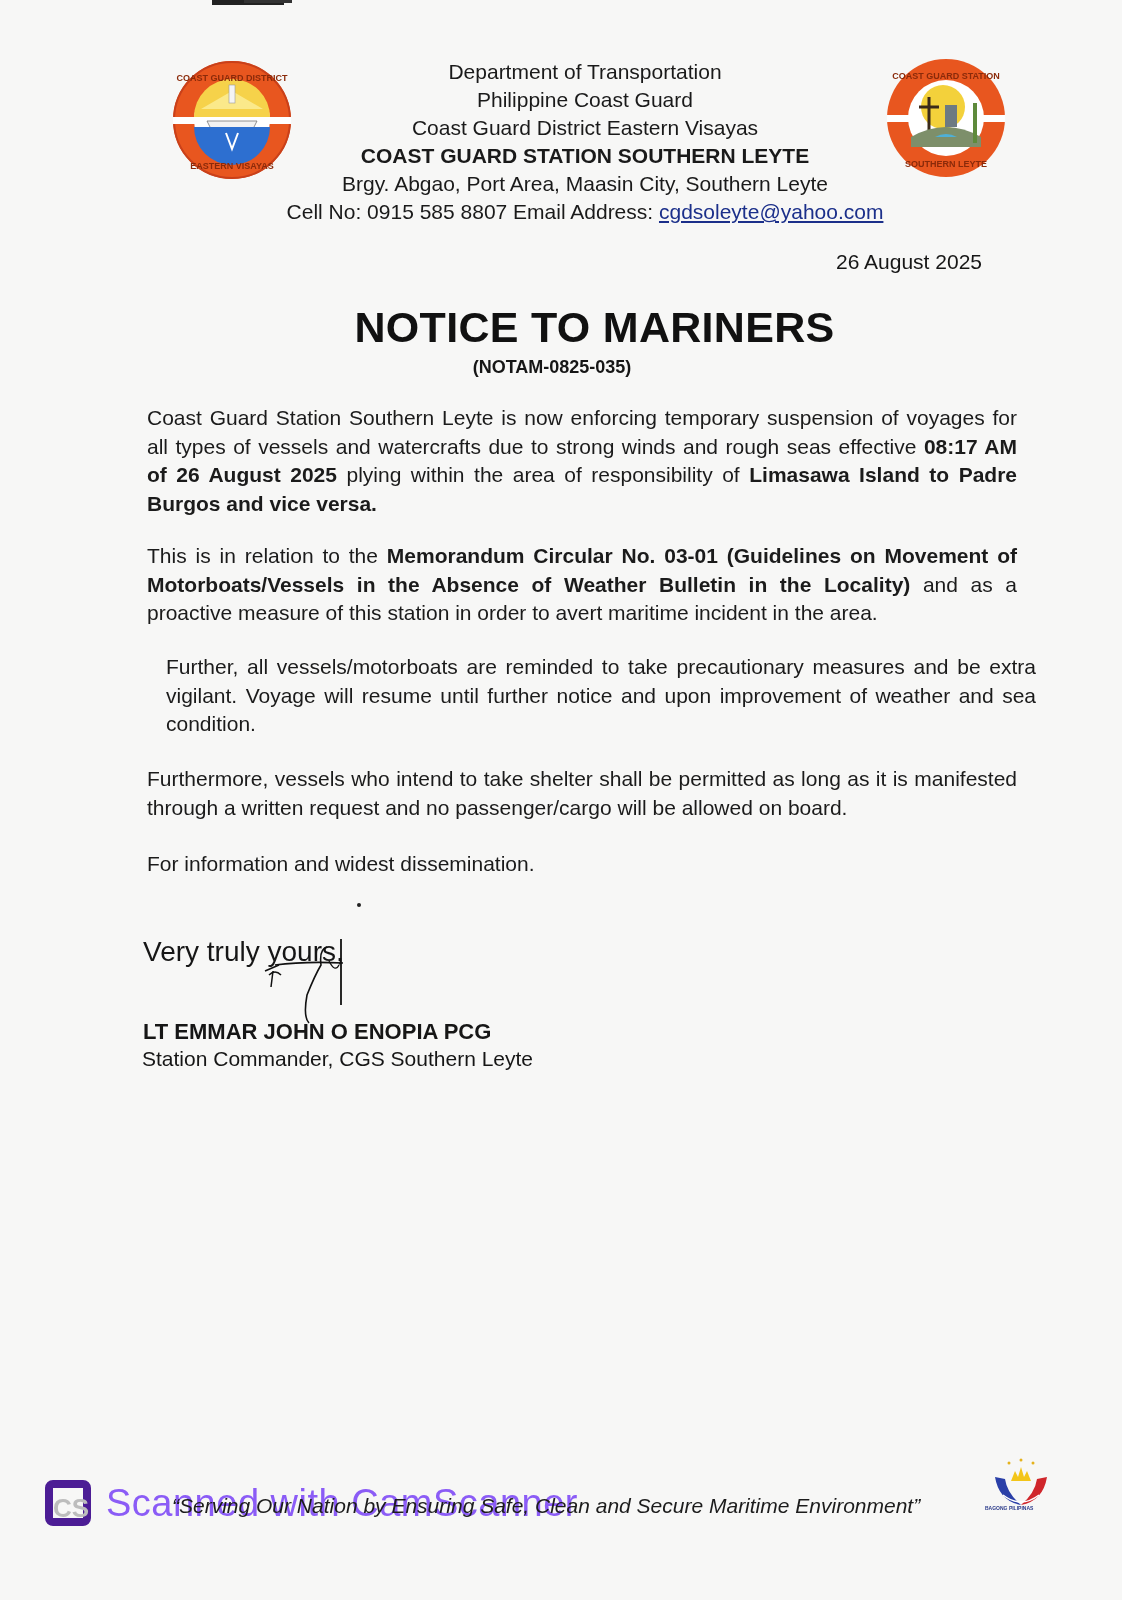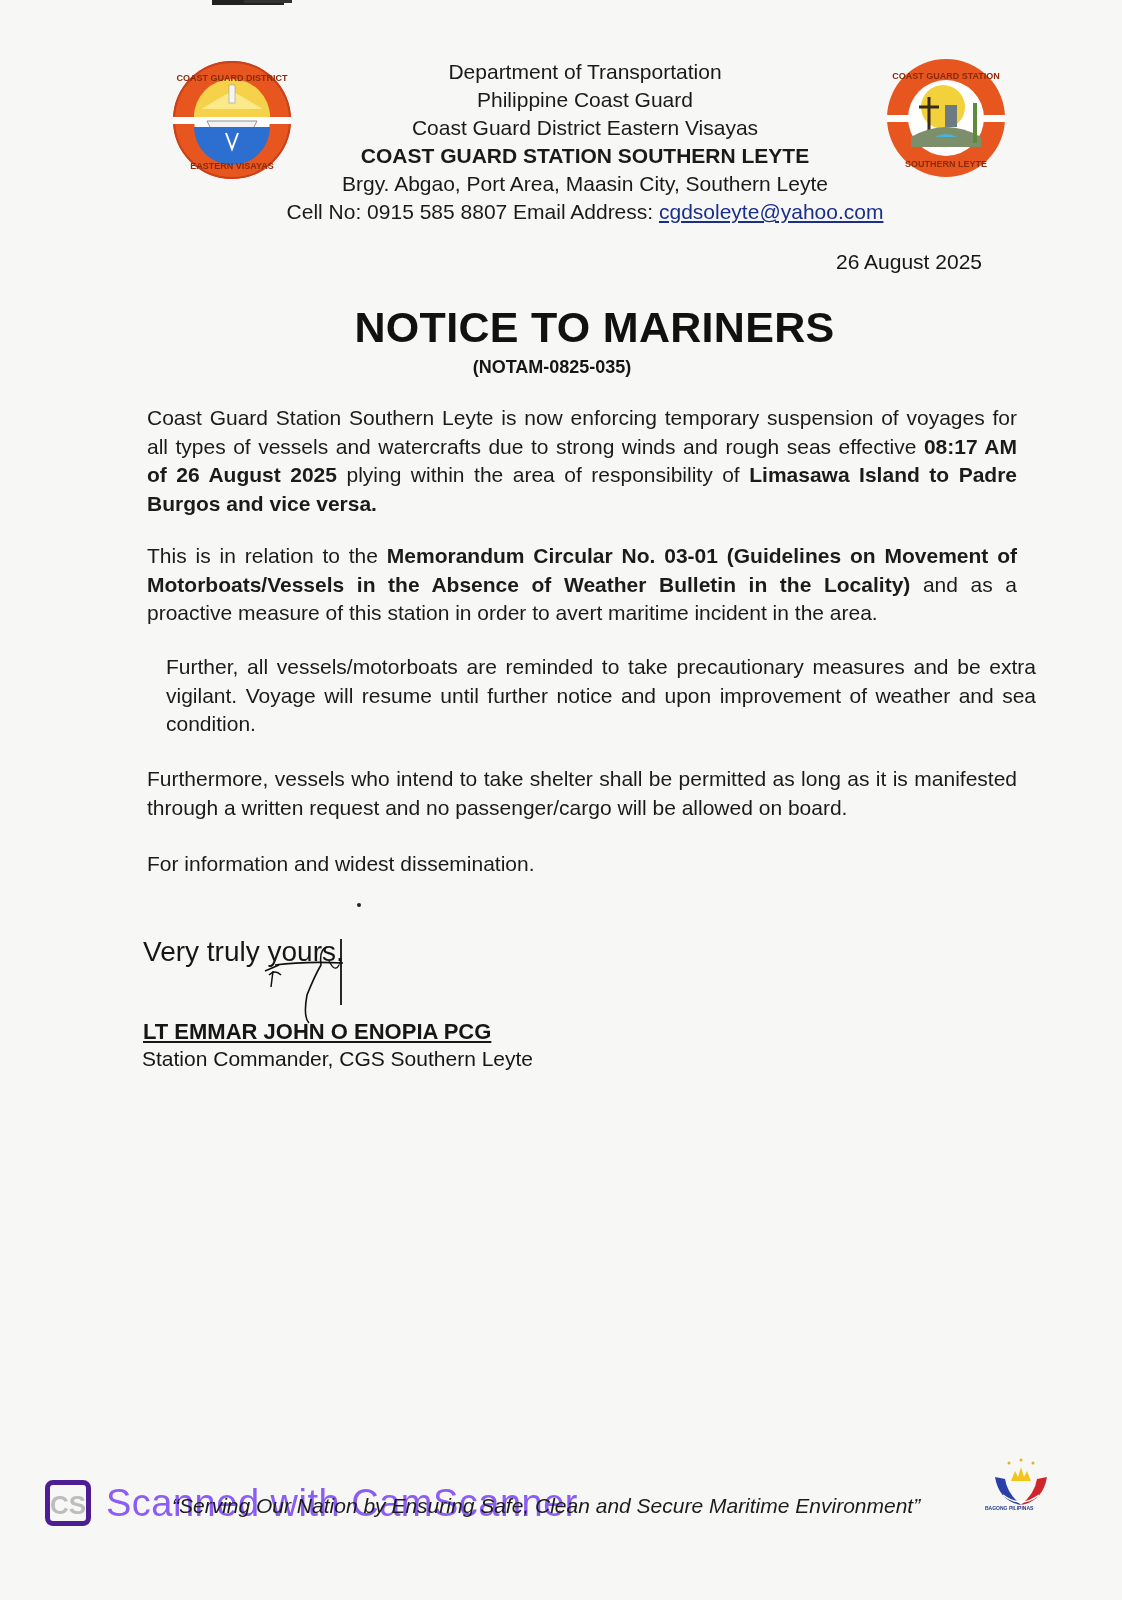--- a/index.html
+++ b/index.html
@@ -43,26 +43,26 @@
   .p1 { top: 404px; }
   .p2 { top: 542px; }
   .p3 { top: 653px; margin-left: 19px; }
   .p4 { top: 765px; }
   .p5 { top: 850px; }
 
   .dot { position: absolute; left: 357px; top: 903px; width: 4px; height: 4px; border-radius: 2px; background: #222; }
 
   .closing { position: absolute; left: 143px; top: 936px; font-size: 28px; }
   .signature { position: absolute; left: 255px; top: 935px; width: 110px; height: 90px; }
-  .signer-name { position: absolute; left: 143px; top: 1019px; font-size: 22px; font-weight: bold; text-decoration: underline; }
+  .signer-name { position: absolute; left: 143px; top: 1019px; font-size: 22px; font-weight: bold; }
   .signer-title { position: absolute; left: 142px; top: 1047px; font-size: 21px; }
 
   .cs-badge {
     position: absolute; left: 45px; top: 1480px; width: 46px; height: 46px;
-    border: 5px solid #4c1d95; border-radius: 8px; box-sizing: border-box;
+    border: 8px solid #4c1d95; border-radius: 8px; box-sizing: border-box;
     color: #bdbdbd; font-weight: bold; font-size: 26px; line-height: 40px; text-align: center;
   }
   .cs-text {
     position: absolute; left: 106px; top: 1482px; font-size: 38px; color: #8b5cf6; letter-spacing: 0.5px;
   }
   .motto {
     position: absolute; left: 172px; top: 1494px; font-size: 21px; font-style: italic; color: #1c1c1c;
   }
   .bagong { position: absolute; left: 985px; top: 1455px; width: 72px; height: 60px; }
   .bagong-label { position: absolute; left: 985px; top: 1505px; font-size: 5px; font-weight: bold; color: #2a3a8a; }

